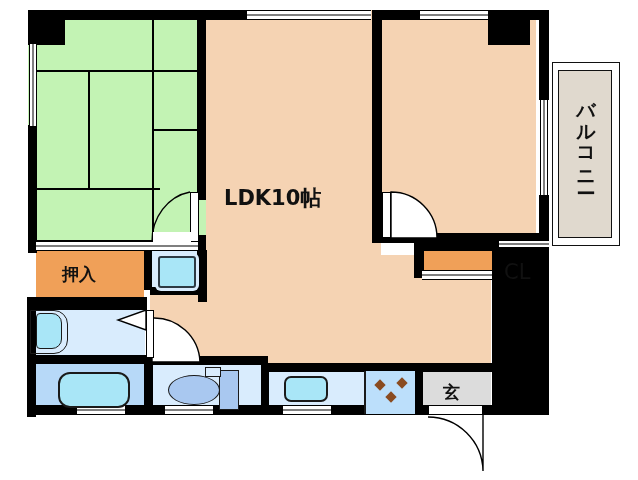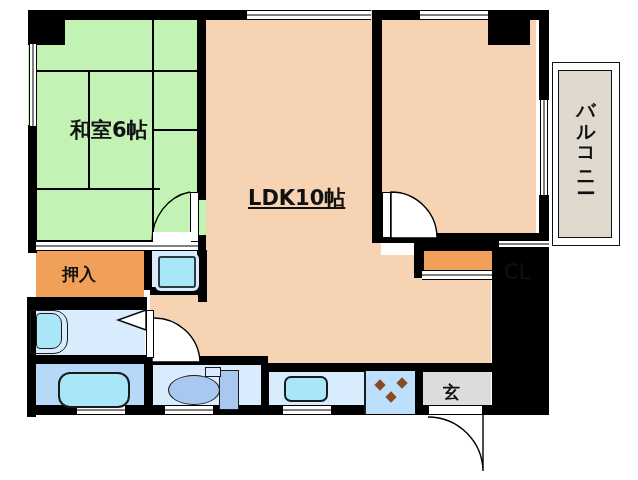--- a/index.html
+++ b/index.html
@@ -223,23 +223,22 @@
   <div class="abs" style="left:205px; top:367px; width:16px; height:10px; background:#d9ecfd; border:1.5px solid #1a1a1a;"></div>
 
   <div class="abs" style="left:284px; top:376px; width:44px; height:26px; background:#a9e6f7; border:2px solid #1a1a1a; border-radius:7px;"></div>
   <div class="abs wall" style="left:364px; top:371px; width:1.5px; height:43px; background:#1a1a1a;"></div>
 
   <div class="abs" style="left:366px; top:371px; width:49px; height:43px; background:#bcdffb;"></div>
   <div class="abs" style="left:376px; top:381px; width:8px; height:8px; background:#8a4b20; transform:rotate(45deg);"></div>
   <div class="abs" style="left:398px; top:379px; width:8px; height:8px; background:#8a4b20; transform:rotate(45deg);"></div>
   <div class="abs" style="left:387px; top:393px; width:8px; height:8px; background:#8a4b20; transform:rotate(45deg);"></div>
 
-  <div class="label label-room" style="left:70px; top:116px;">和室6帖</div>
-
-  <div class="label label-room" style="left:248px; top:184px;text-decoration:underline;">LDK10帖</div>
+
+  <div class="label label-room" style="left:224px; top:184px;">LDK10帖</div>
 
 
   <div class="label label-small" style="left:62px; top:263px;">押入</div>
 
   <div class="label label-cl" style="left:504px; top:260px;">CL</div>
 
   <div class="label label-vert" style="left:574px; top:88px;">バルコニー</div>
 
   <div class="label label-small" style="left:443px; top:381px;">玄</div>
 

